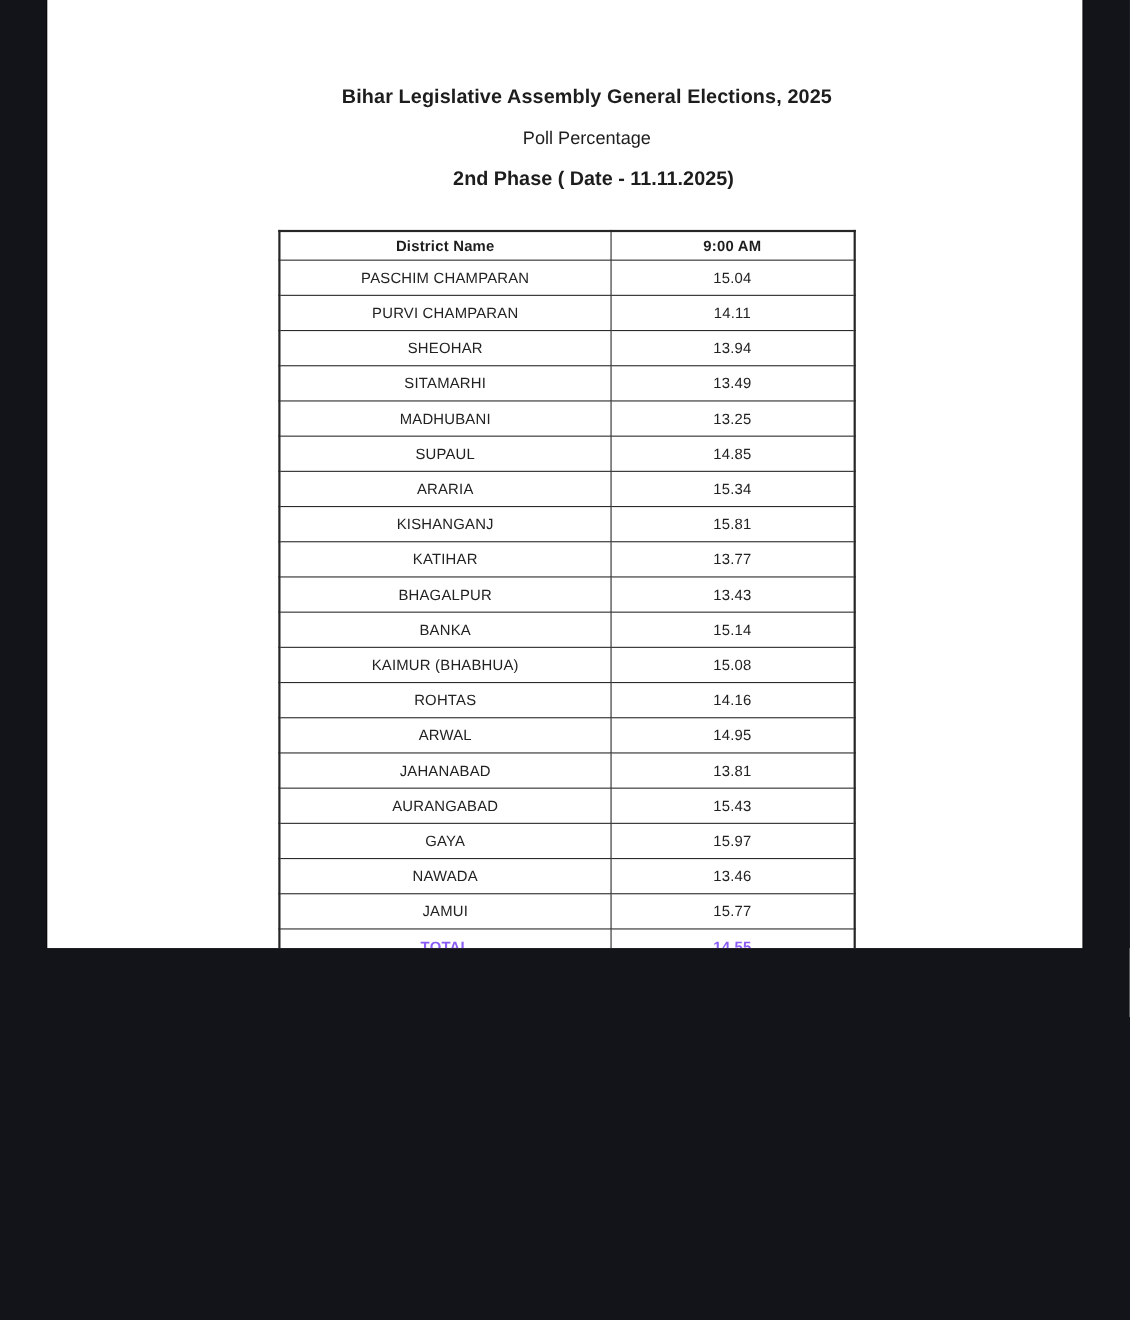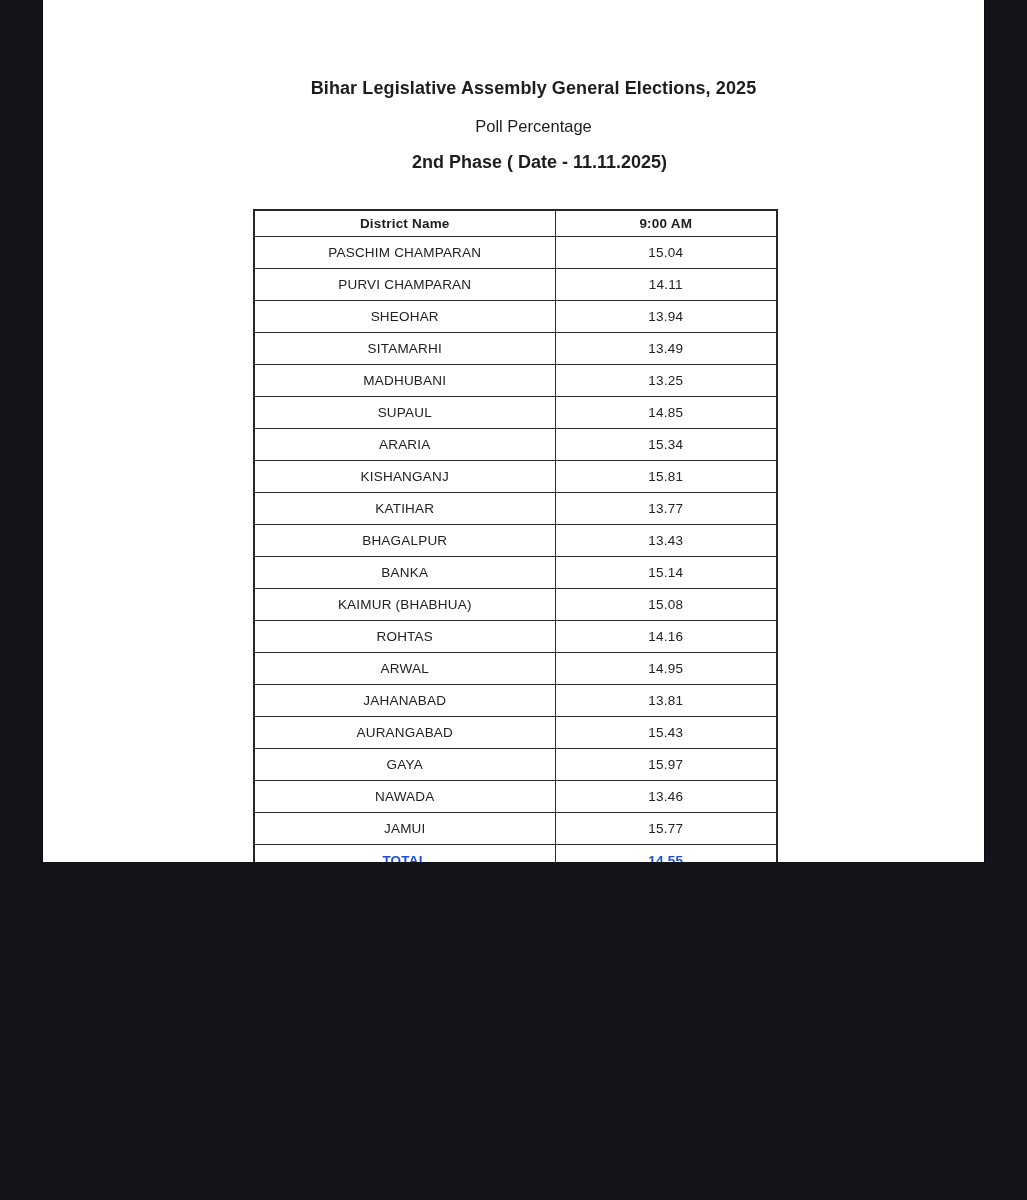--- a/index.html
+++ b/index.html
@@ -84,21 +84,21 @@
     height: 25px;
     font-weight: bold;
     font-size: 13.5px;
     color: #1d1d1d;
   }
   .poll-table tbody td {
     height: 31px;
   }
   .poll-table tr.total-row td {
     font-weight: bold;
-    color: #1d4ed8;
+    color: #8b5cf6;
   }
   .poll-table { border: 2px solid #262626; margin-top: 26px; }
 </style>
 </head>
 <body>
 
 <div class="viewport">
   <div class="page">
 
     <div class="title-block">

